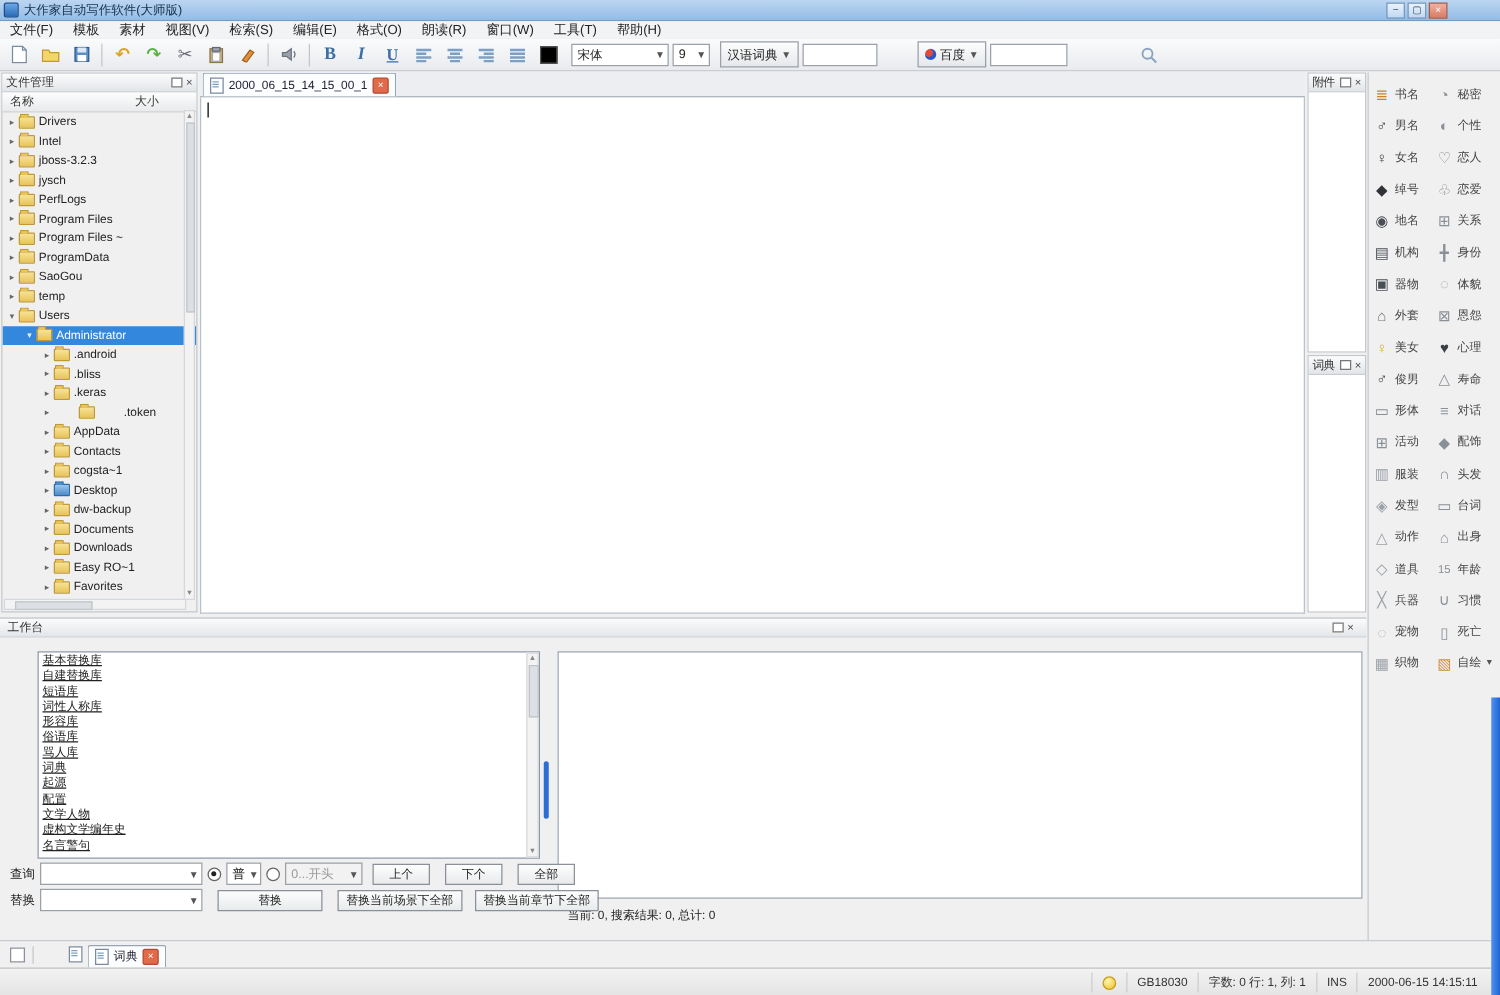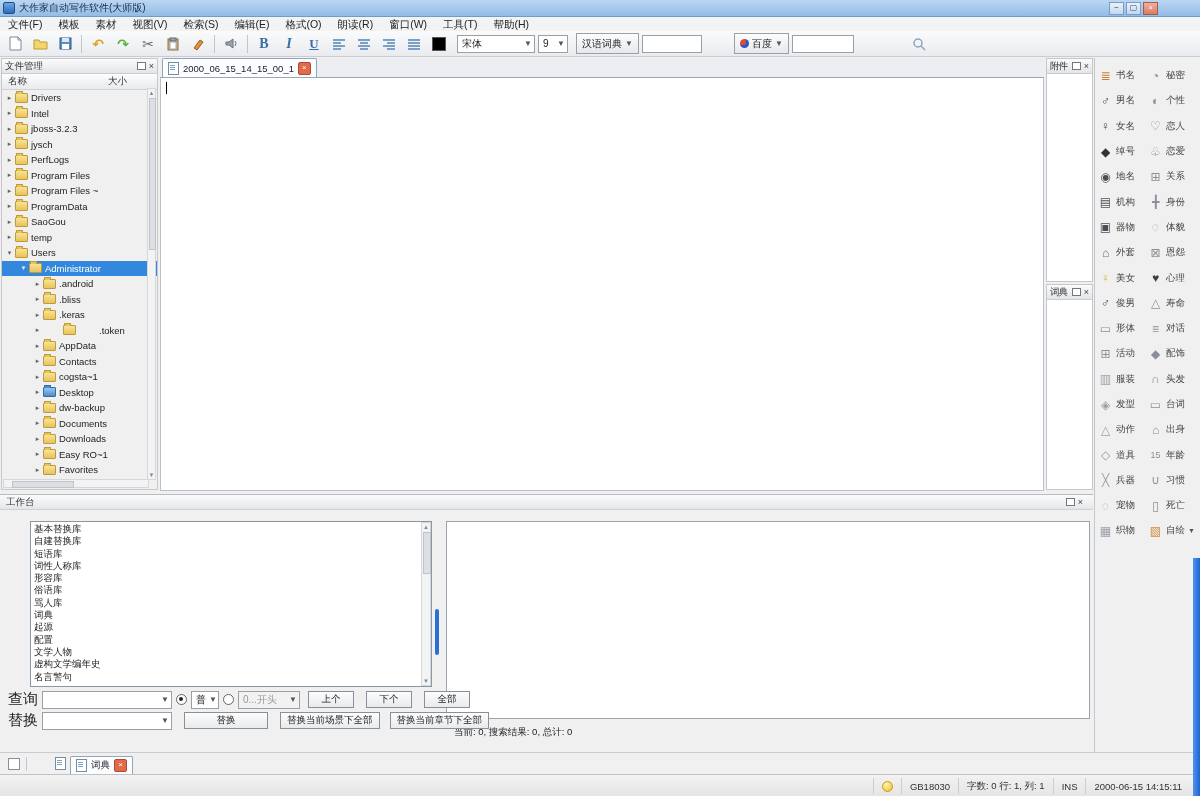--- a/index.html
+++ b/index.html
@@ -61,23 +61,23 @@
   #materials{background:#f0f0f0;border-left:1px solid #c4c8cd;}
   #matgrid{display:grid;grid-template-columns:50px 48px;grid-auto-rows:25.3px;padding:5px 0 0 3px;}
   .mat{display:flex;align-items:center;gap:3px;font-size:9.5px;color:#444;}
   .mic{width:15px;text-align:center;font-size:12px;color:#8a9098;flex:none;}
   .mlb{white-space:nowrap;}
   .mdd{font-size:7px;color:#555;}
   
   #workbench{background:#f0f0f0;border-top:1px solid #b8bcc2;}
   #wbtitle{height:14px;background:linear-gradient(#fbfbfb,#e4e7ea);border-bottom:1px solid #cfd3d8;display:flex;align-items:center;font-size:9.5px;color:#333;padding:0 6px;}
   #liblist{background:#fff;border:1px solid #8a97a5;overflow:hidden;font-size:9.5px;color:#222;padding:1px 0 0 3px;box-sizing:border-box;}
-  .libitem{line-height:12.3px;white-space:nowrap;}
+  .libitem{line-height:12.3px;white-space:nowrap;text-decoration:underline;}
   #wbright{background:#fff;border:1px solid #9aa5b0;box-sizing:border-box;}
-  .wlabel{font-size:15px;color:#222;}
+  .wlabel{font-size:10px;color:#222;}
   .wbtn2{height:17px;border:1px solid #8a9099;background:linear-gradient(#fdfdfd,#e8eaec);font-size:9.5px;display:flex;align-items:center;justify-content:center;padding:0 6px;box-sizing:border-box;color:#222;}
   .radio{width:9px;height:9px;border:1px solid #666;border-radius:50%;background:#fff;position:relative;display:inline-block;}
   .radio.on::after{content:"";position:absolute;left:2px;top:2px;width:4px;height:4px;border-radius:50%;background:#222;}
   .splitter{background:#2b6fd4;border-radius:2px;}
   
   #bottombar{background:#f0f0f0;border-top:1px solid #c8ccd1;display:flex;align-items:center;}
   #btab{height:17px;background:#fbfdff;border:1px solid #98a4b2;border-bottom:none;display:flex;align-items:center;gap:4px;padding:0 5px;font-size:9.5px;color:#223;border-radius:2px 2px 0 0;margin-top:2px;}
   #statusbar{background:linear-gradient(#f2f2f2,#e4e4e4);border-top:1px solid #c2c2c2;display:flex;align-items:center;font-size:9.5px;color:#333;}
   .scell{border-left:1px solid #cdcdcd;height:16px;display:flex;align-items:center;padding:0 8px;white-space:nowrap;}
   .bulb{width:9px;height:9px;border-radius:50%;background:radial-gradient(circle at 35% 30%,#fff4b0,#f0c020);border:1px solid #c89a18;}

